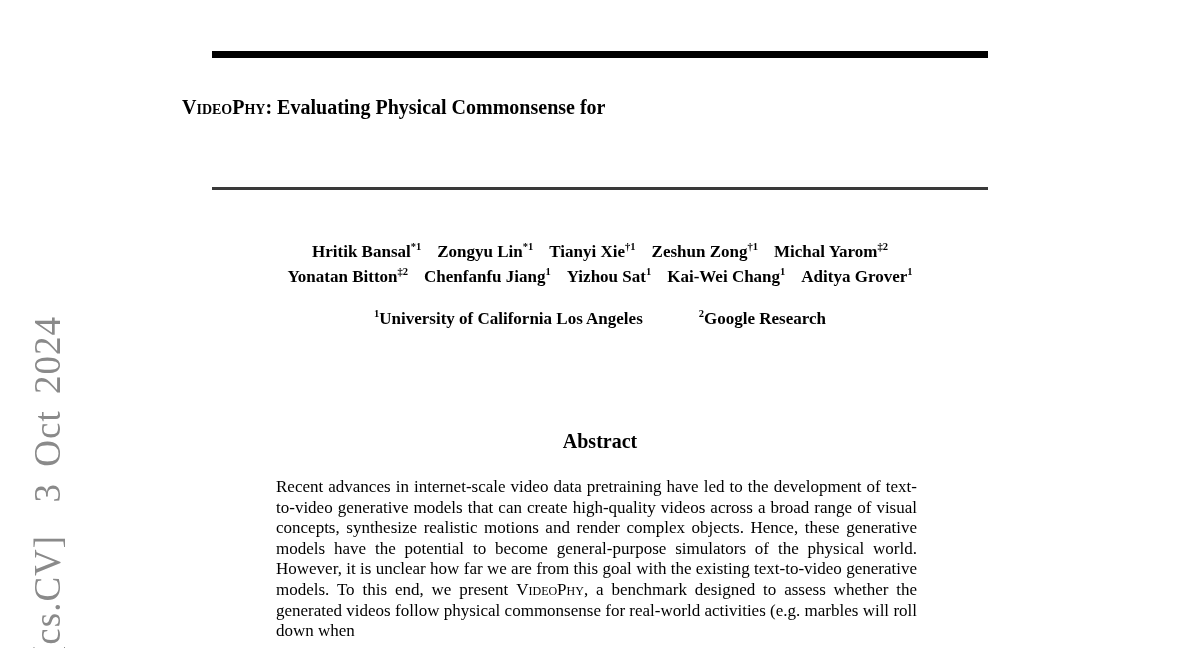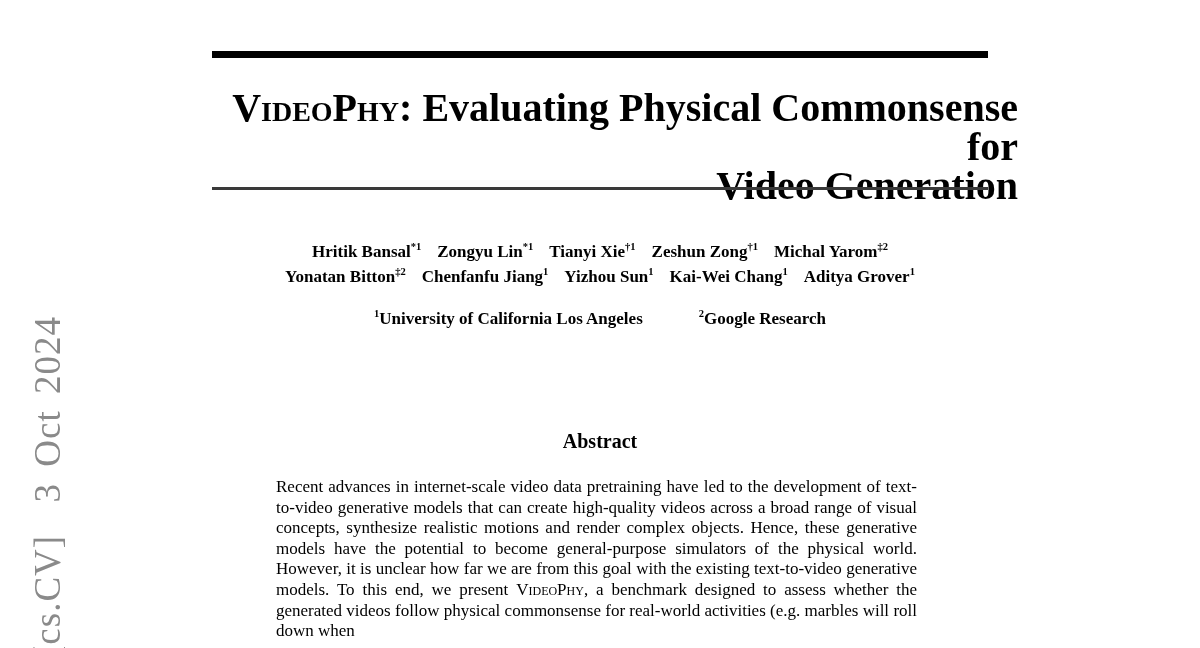--- a/index.html
+++ b/index.html
@@ -32,23 +32,23 @@
     width: 776px; height: 7px; background: #000000;
   }
   .rule-thin {
     position: absolute; left: 212px; top: 187px;
     width: 776px; height: 3px; background: #3a3a3a;
   }
 
   
   .title {
     position: absolute; left: 182px; top: 88px; width: 836px;
-    text-align: right;
+    text-align: left;
     font-weight: bold;
-    font-size: 40px;
+    font-size: 20px;
     line-height: 39px;
   }
   .sc { font-variant: small-caps; }
 
   
   .authors {
     position: absolute; left: 150px; top: 239px; width: 900px;
     text-align: center;
     font-weight: bold;
     font-size: 17px;
@@ -93,27 +93,27 @@
 </style>
 </head>
 <body>
 
 <div class="page">
 
   <div class="stamp" style="color: rgb(138, 138, 138);">[cs.CV]  3 Oct 2024</div>
 
   <div class="rule-thick"></div>
 
-  <div class="title"><span class="sc">VideoPhy</span><span>: Evaluating Physical Commonsense for</span><br><span>Video Generation</span></div>
+  <div class="title"><span class="sc">VideoPhy</span><span>: Evaluating Physical Commonsense for</span><br></div>
 
   <div class="rule-thin"></div>
 
   <div class="authors">
     <div><span class="author"><span>Hritik Bansal</span><sup>*1</sup></span><span class="author"><span>Zongyu Lin</span><sup>*1</sup></span><span class="author"><span>Tianyi Xie</span><sup>†1</sup></span><span class="author"><span>Zeshun Zong</span><sup>†1</sup></span><span class="author"><span>Michal Yarom</span><sup>‡2</sup></span></div>
-    <div><span class="author"><span>Yonatan Bitton</span><sup>‡2</sup></span><span class="author"><span>Chenfanfu Jiang</span><sup>1</sup></span><span class="author"><span>Yizhou Sun</span><sup>1</sup></span><span class="author"><span>Kai-Wei Chang</span><sup>1</sup></span><span class="author"><span>Aditya Grover</span><sup>1</sup></span></div>
+    <div><span class="author"><span>Yonatan Bitton</span><sup>‡2</sup></span><span class="author"><span>Chenfanfu Jiang</span><sup>1</sup></span><span class="author"><span>Yizhou Sat</span><sup>1</sup></span><span class="author"><span>Kai-Wei Chang</span><sup>1</sup></span><span class="author"><span>Aditya Grover</span><sup>1</sup></span></div>
   </div>
 
   <div class="affils"><span class="affil"><sup>1</sup><span>University of California Los Angeles</span></span><span class="affil"><sup>2</sup><span>Google Research</span></span></div>
 
 
   <div class="abs-head">Abstract</div>
 
   <div class="abs-body"><span>Recent advances in internet-scale video data pretraining have led to the development of text-to-video generative models that can create high-quality videos across a broad range of visual concepts, synthesize realistic motions and render complex objects. Hence, these generative models have the potential to become general-purpose simulators of the physical world. However, it is unclear how far we are from this goal with the existing text-to-video generative models. To this end, we present </span><span class="sc">VideoPhy</span><span>, a benchmark designed to assess whether the generated videos follow physical commonsense for real-world activities (e.g. marbles will roll down when</span></div>
 
 </div>

